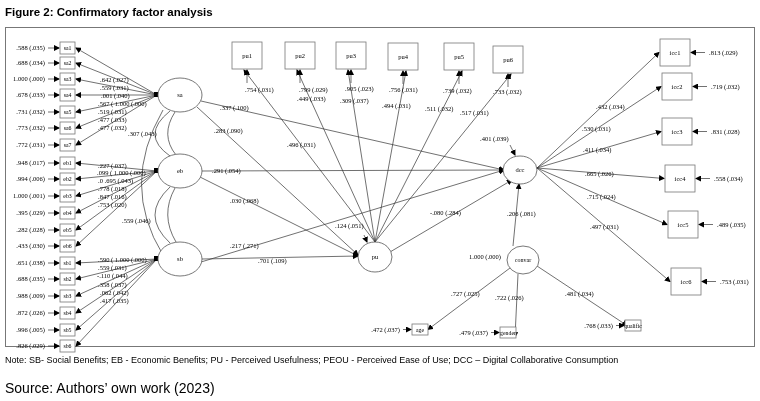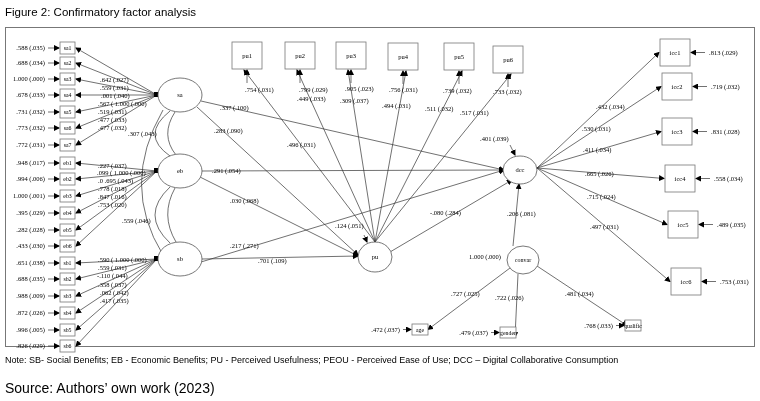--- a/index.html
+++ b/index.html
@@ -1,17 +1,17 @@
 <!DOCTYPE html>
 <html><head>
 <meta charset="utf-8">
 <style>
   html, body { margin: 0; padding: 0; background: #ffffff; }
   body { width: 760px; height: 401px; position: relative; overflow: hidden; font-family: "Liberation Sans", sans-serif; }
-  .fig-title { position: absolute; left: 5px; top: 6px; font-size: 11.5px; font-weight: normal; color: #000; font-family: "Liberation Sans", sans-serif; }
+  .fig-title { position: absolute; left: 5px; top: 6px; font-size: 11.5px; font-weight: bold; color: #000; font-family: "Liberation Sans", sans-serif; }
   .note { position: absolute; left: 5px; top: 355px; font-size: 9px; color: #000; font-family: "Liberation Sans", sans-serif; text-align: right; }
   .source { position: absolute; left: 5px; top: 380px; font-size: 14px; color: #000; font-family: "Liberation Sans", sans-serif; }
   svg#sem { position: absolute; left: 0; top: 0; }
   svg text { font-family: "Liberation Serif", serif; fill: #000; }
 </style>
 </head>
 <body>
 
 <div class="fig-title">Figure 2: Confirmatory factor analysis</div>
 

